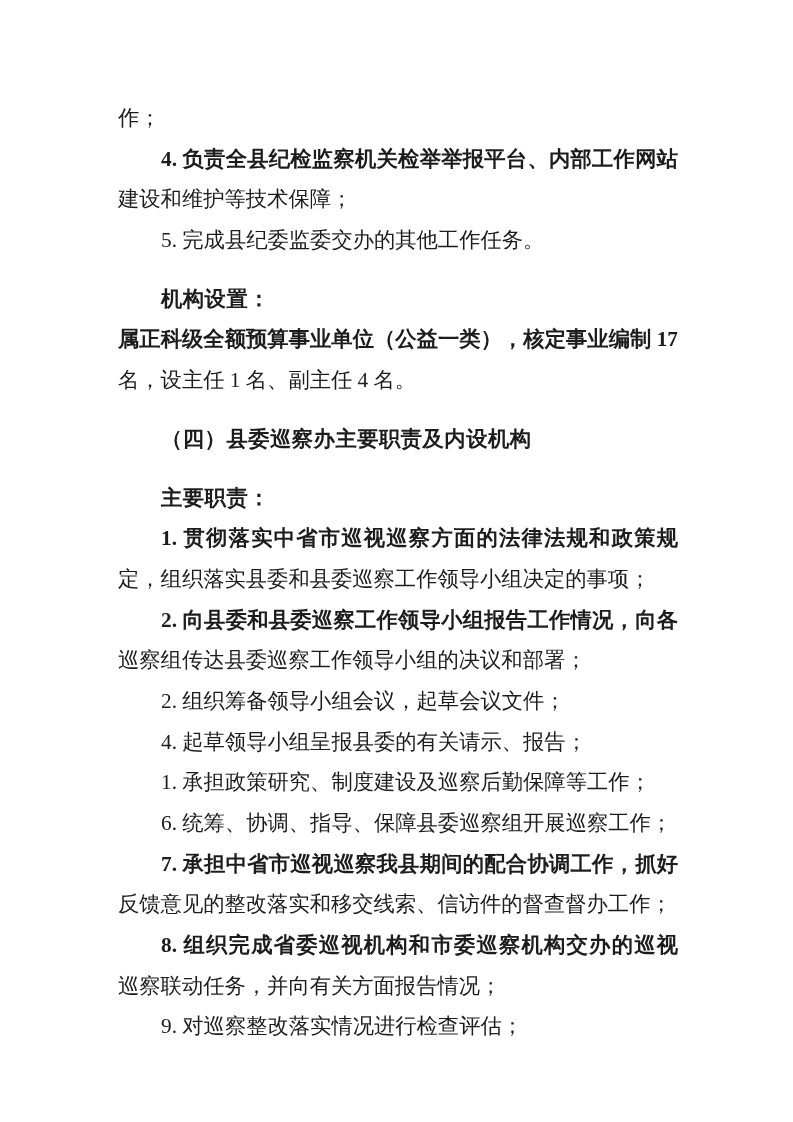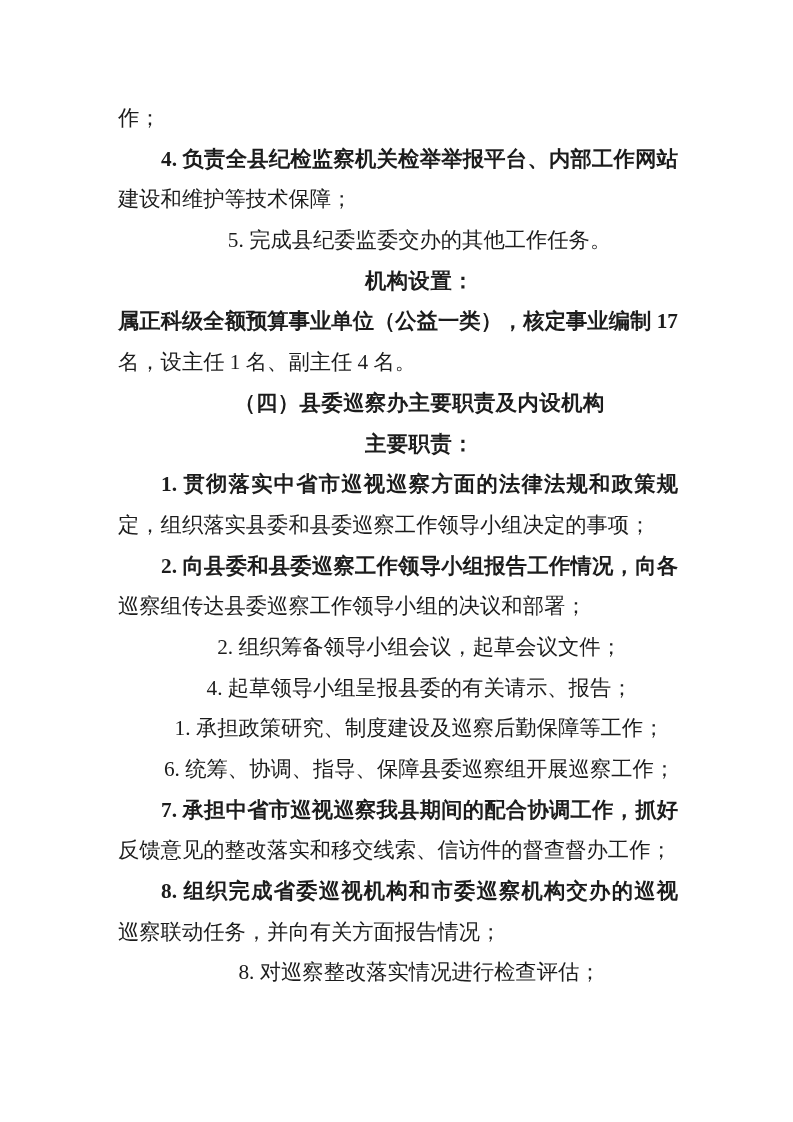--- a/index.html
+++ b/index.html
@@ -24,32 +24,32 @@
   }
   .line {
     font-size: 21.3px;
     line-height: 40.7px;
     height: 40.7px;
     text-align: left;
     overflow: visible;
   }
   .indent {
     text-indent: 43px;
-    text-align: center;
   }
   .stretch {
     text-align: justify;
     text-align-last: justify;
     text-justify: inter-character;
     font-weight: bold;
   }
   .hei {
     font-weight: bold;
     font-family: "Liberation Sans", "DejaVu Sans", sans-serif;
     letter-spacing: 0.5px;
+    margin-top: 18px;
   }
 </style>
 </head>
 <body>
 
 <div class="page">
   <div class="content">
     <div class="line">作；</div>
     <div class="line indent stretch">4. 负责全县纪检监察机关检举举报平台、内部工作网站</div>
     <div class="line">建设和维护等技术保障；</div>
@@ -64,15 +64,15 @@
     <div class="line indent stretch">2. 向县委和县委巡察工作领导小组报告工作情况，向各</div>
     <div class="line">巡察组传达县委巡察工作领导小组的决议和部署；</div>
     <div class="line indent">2. 组织筹备领导小组会议，起草会议文件；</div>
     <div class="line indent">4. 起草领导小组呈报县委的有关请示、报告；</div>
     <div class="line indent">1. 承担政策研究、制度建设及巡察后勤保障等工作；</div>
     <div class="line indent">6. 统筹、协调、指导、保障县委巡察组开展巡察工作；</div>
     <div class="line indent stretch">7. 承担中省市巡视巡察我县期间的配合协调工作，抓好</div>
     <div class="line">反馈意见的整改落实和移交线索、信访件的督查督办工作；</div>
     <div class="line indent stretch">8. 组织完成省委巡视机构和市委巡察机构交办的巡视</div>
     <div class="line">巡察联动任务，并向有关方面报告情况；</div>
-    <div class="line indent">8. 对巡察整改落实情况进行检查评估；</div>
+    <div class="line indent">9. 对巡察整改落实情况进行检查评估；</div>
   </div>
 </div>
 
 </body></html>

